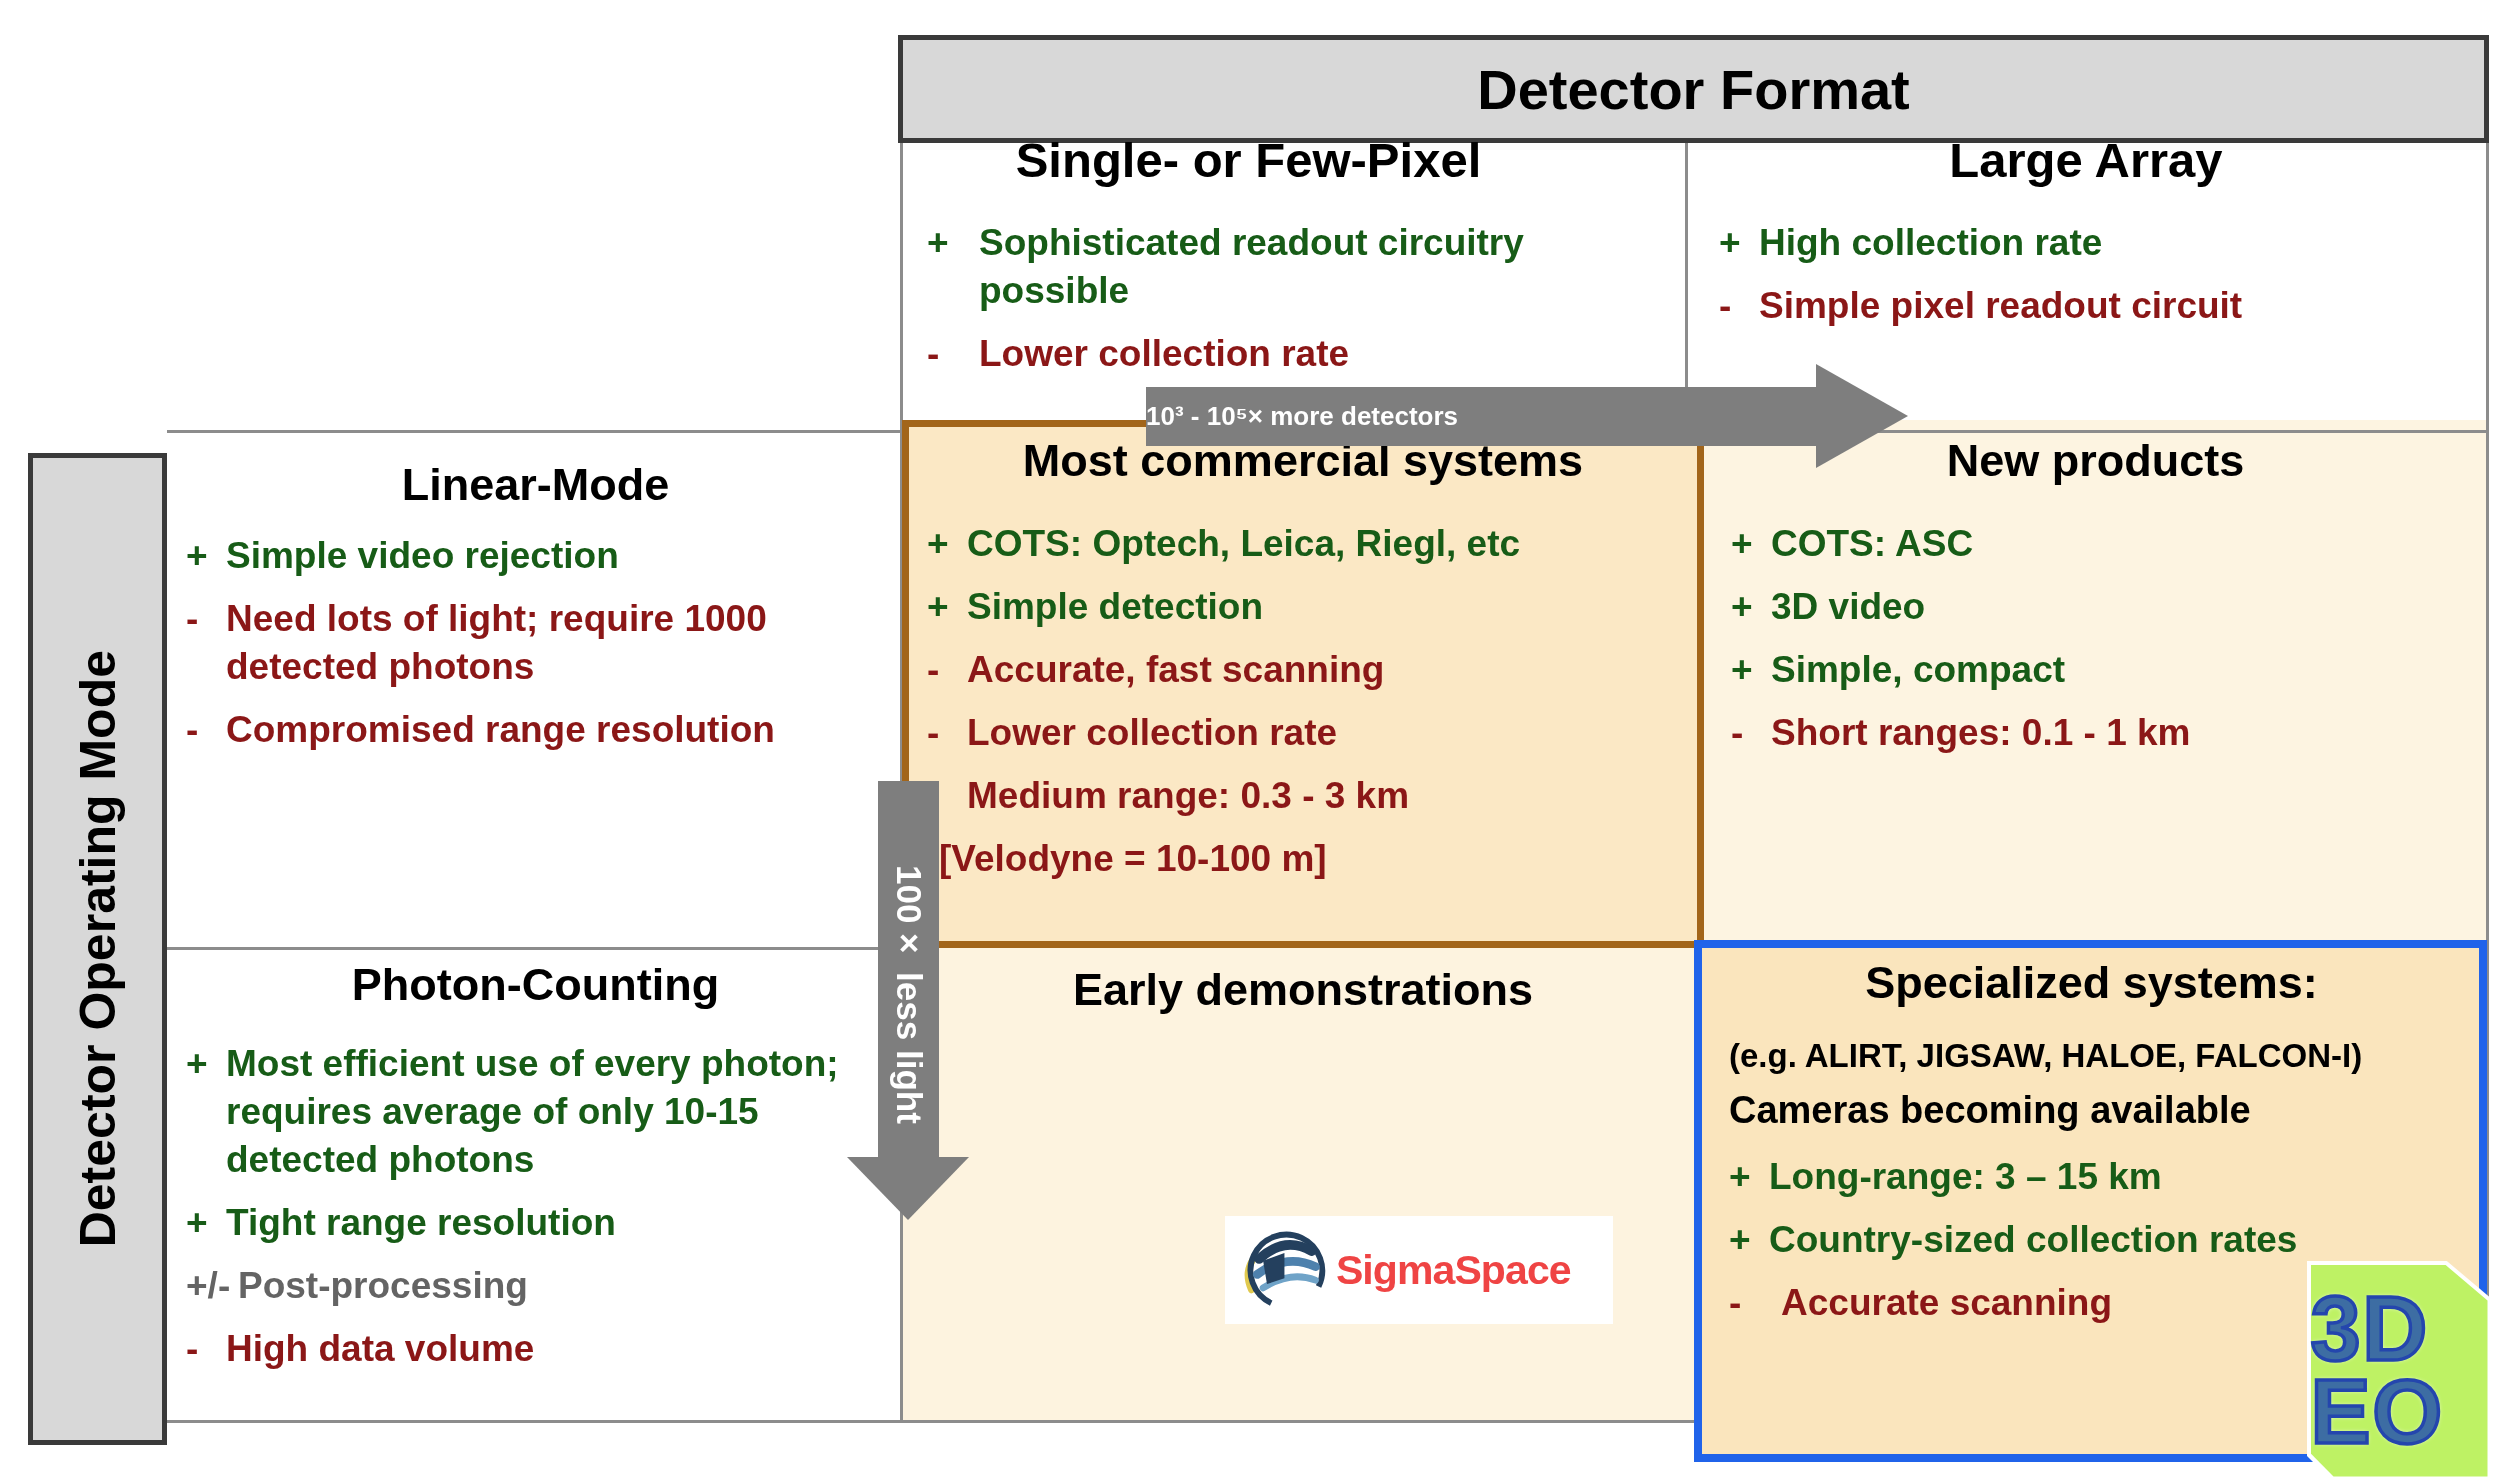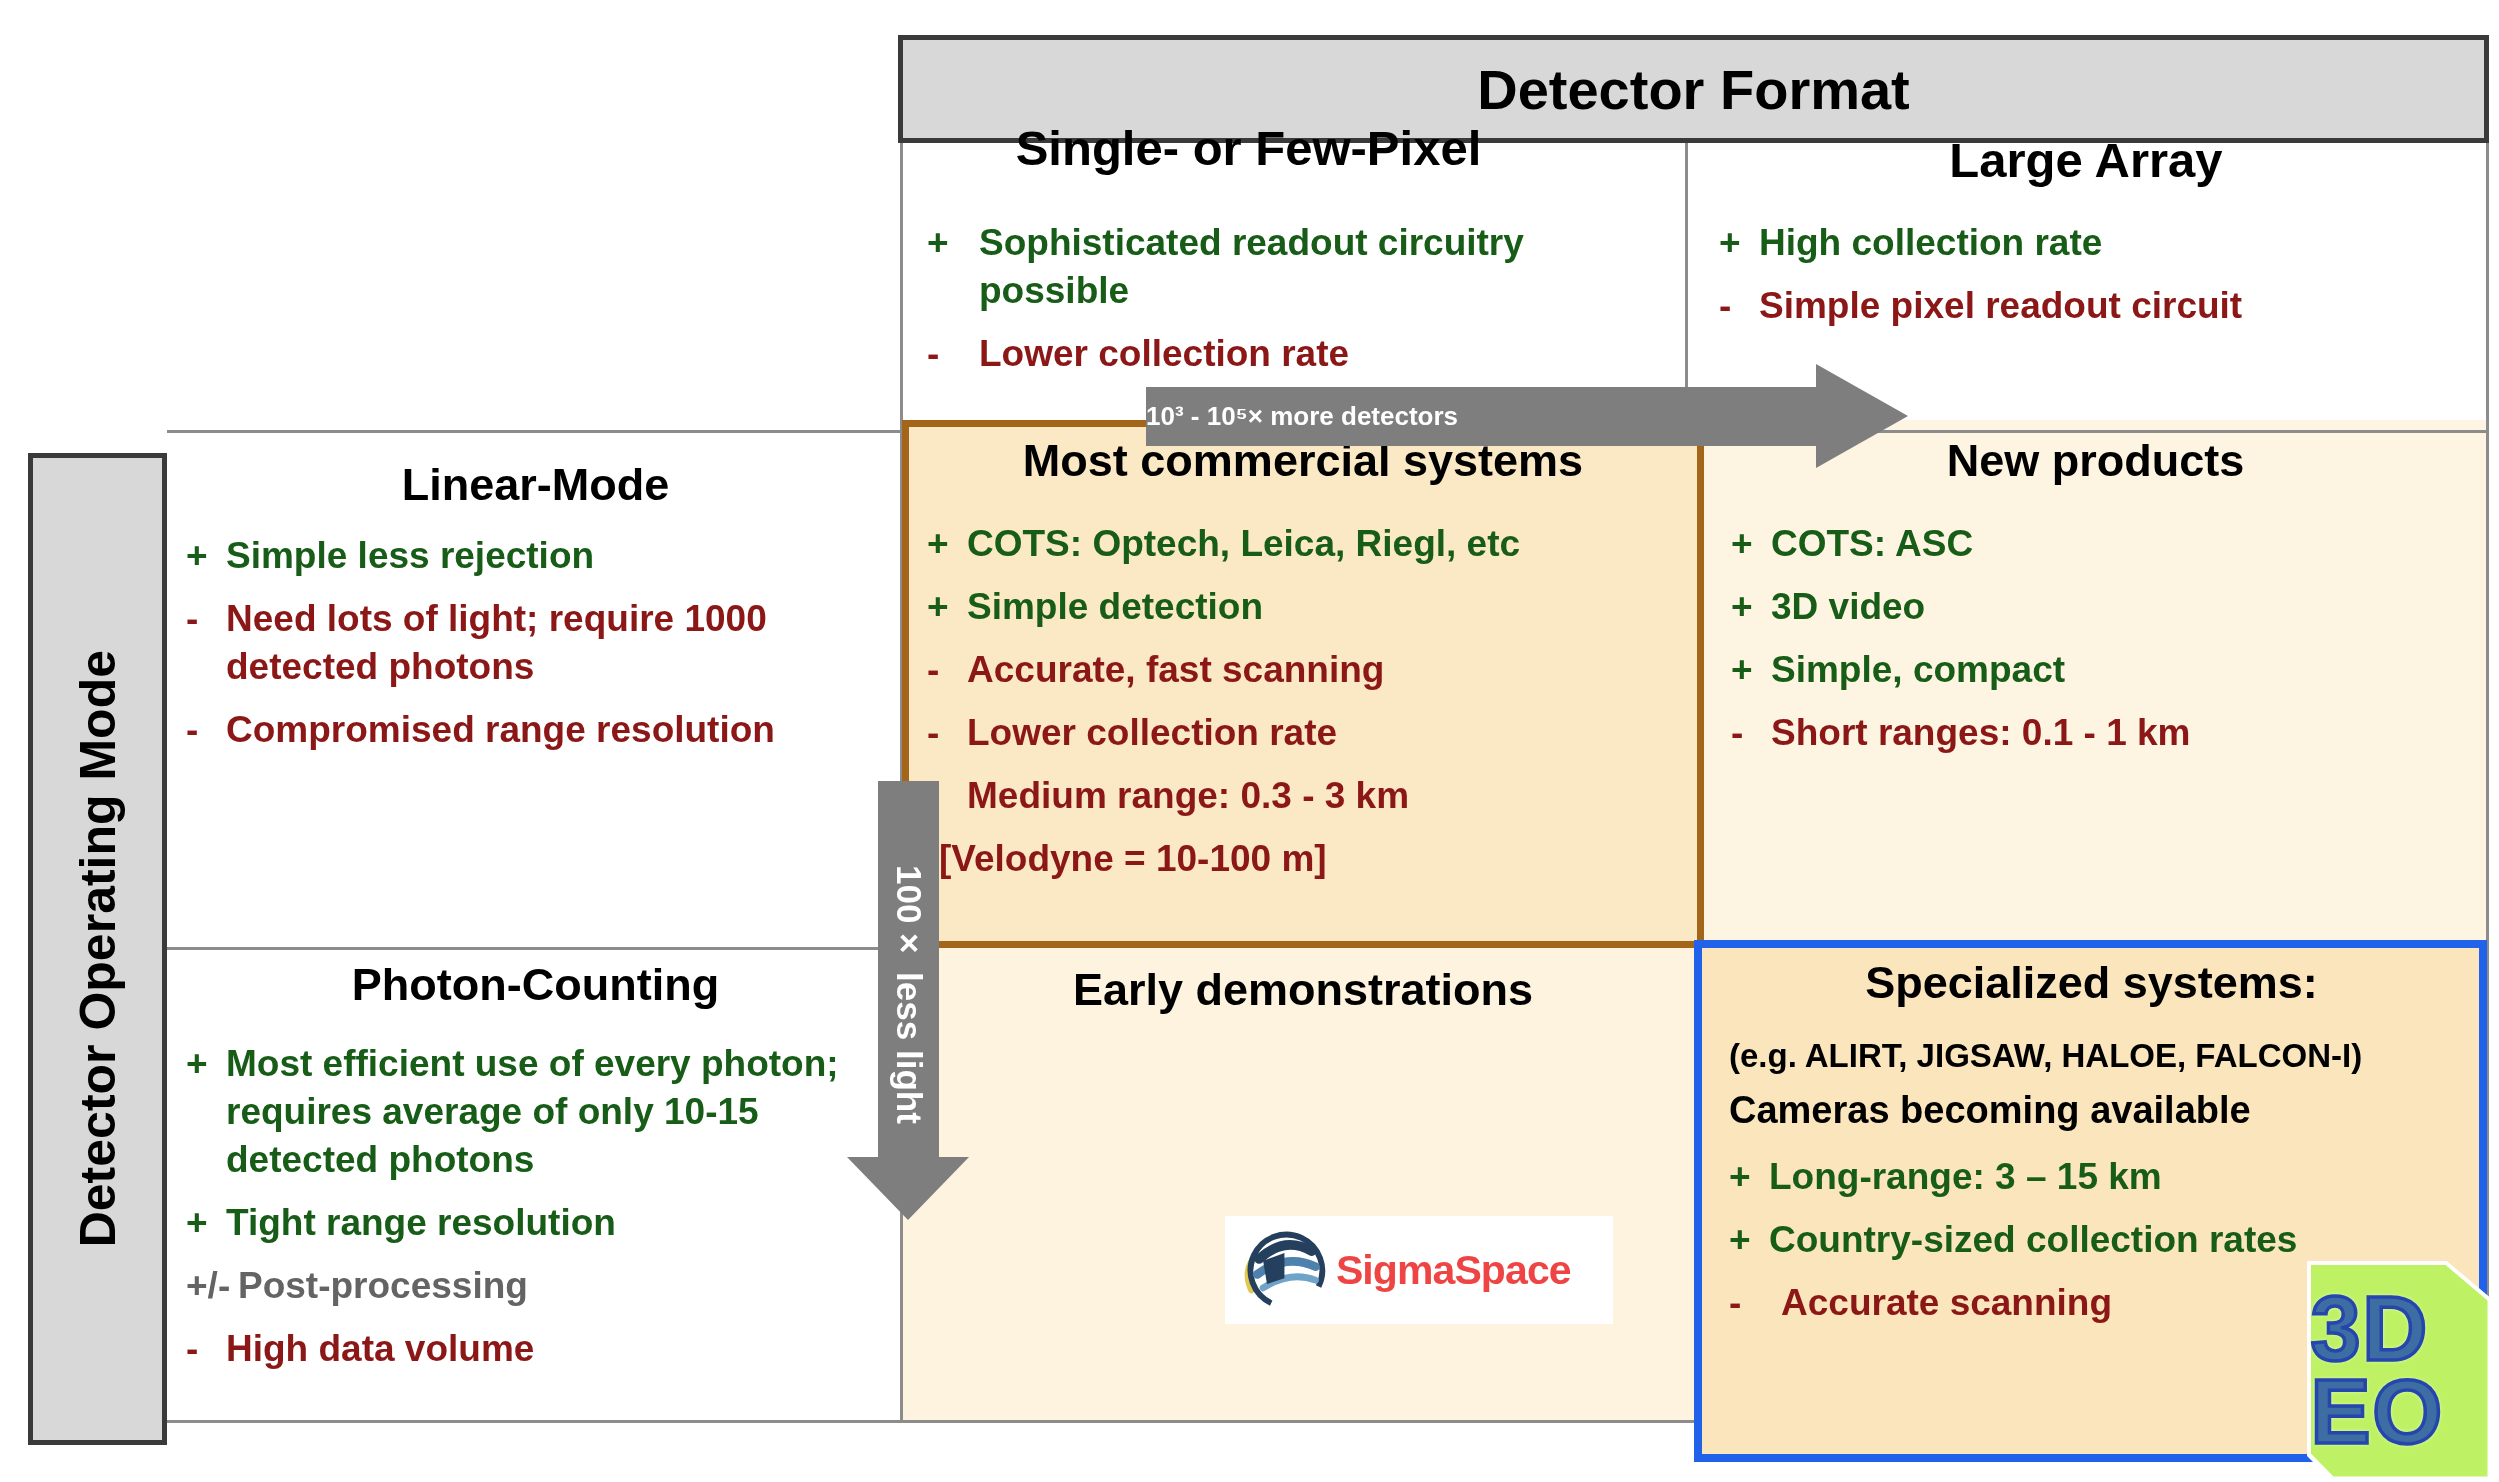--- a/index.html
+++ b/index.html
@@ -77,21 +77,21 @@
   <div class="gline" style="left:900px; top:120px; width:2.6px; height:1302px;"></div>
   <div class="gline" style="left:2486px; top:120px; width:2.6px; height:1302px;"></div>
   <div class="gline" style="left:167px; top:430px; width:2321px; height:2.6px;"></div>
   <div class="gline" style="left:167px; top:947px; width:736px; height:2.6px;"></div>
   <div class="gline" style="left:167px; top:1420px; width:2321px; height:2.6px;"></div>
 
   <div class="graybox" id="format-bar">
     <span>Detector Format</span>
   </div>
 
-  <div class="colhead" style="left:901px; top:120px; width:695px;">
+  <div class="colhead" style="left:901px; top:132px; width:695px;">
     <span>Single- or Few-Pixel</span>
   </div>
   <div class="colhead" style="left:1687px; top:132px; width:798px;">
     <span>Large Array</span>
   </div>
 
   <div class="list" style="left:927px; top:219px; width:748px;">
     <div class="li wide-sign t-pro">
       <span class="sign">+</span>
       <span class="txt">Sophisticated readout circuitry possible</span>
@@ -116,21 +116,21 @@
   <div class="graybox" id="mode-bar">
     <span class="vtext">Detector Operating Mode</span>
   </div>
 
   <div class="cell-title" style="left:170px; top:459px; width:731px;">
     <span>Linear-Mode</span>
   </div>
   <div class="list" style="left:186px; top:532px; width:710px;">
     <div class="li t-pro">
       <span class="sign">+</span>
-      <span class="txt">Simple less rejection</span>
+      <span class="txt">Simple video rejection</span>
     </div>
     <div class="li t-con">
       <span class="sign">-</span>
       <span class="txt">Need lots of light; require 1000 detected photons</span>
     </div>
     <div class="li t-con">
       <span class="sign">-</span>
       <span class="txt">Compromised range resolution</span>
     </div>
   </div>

